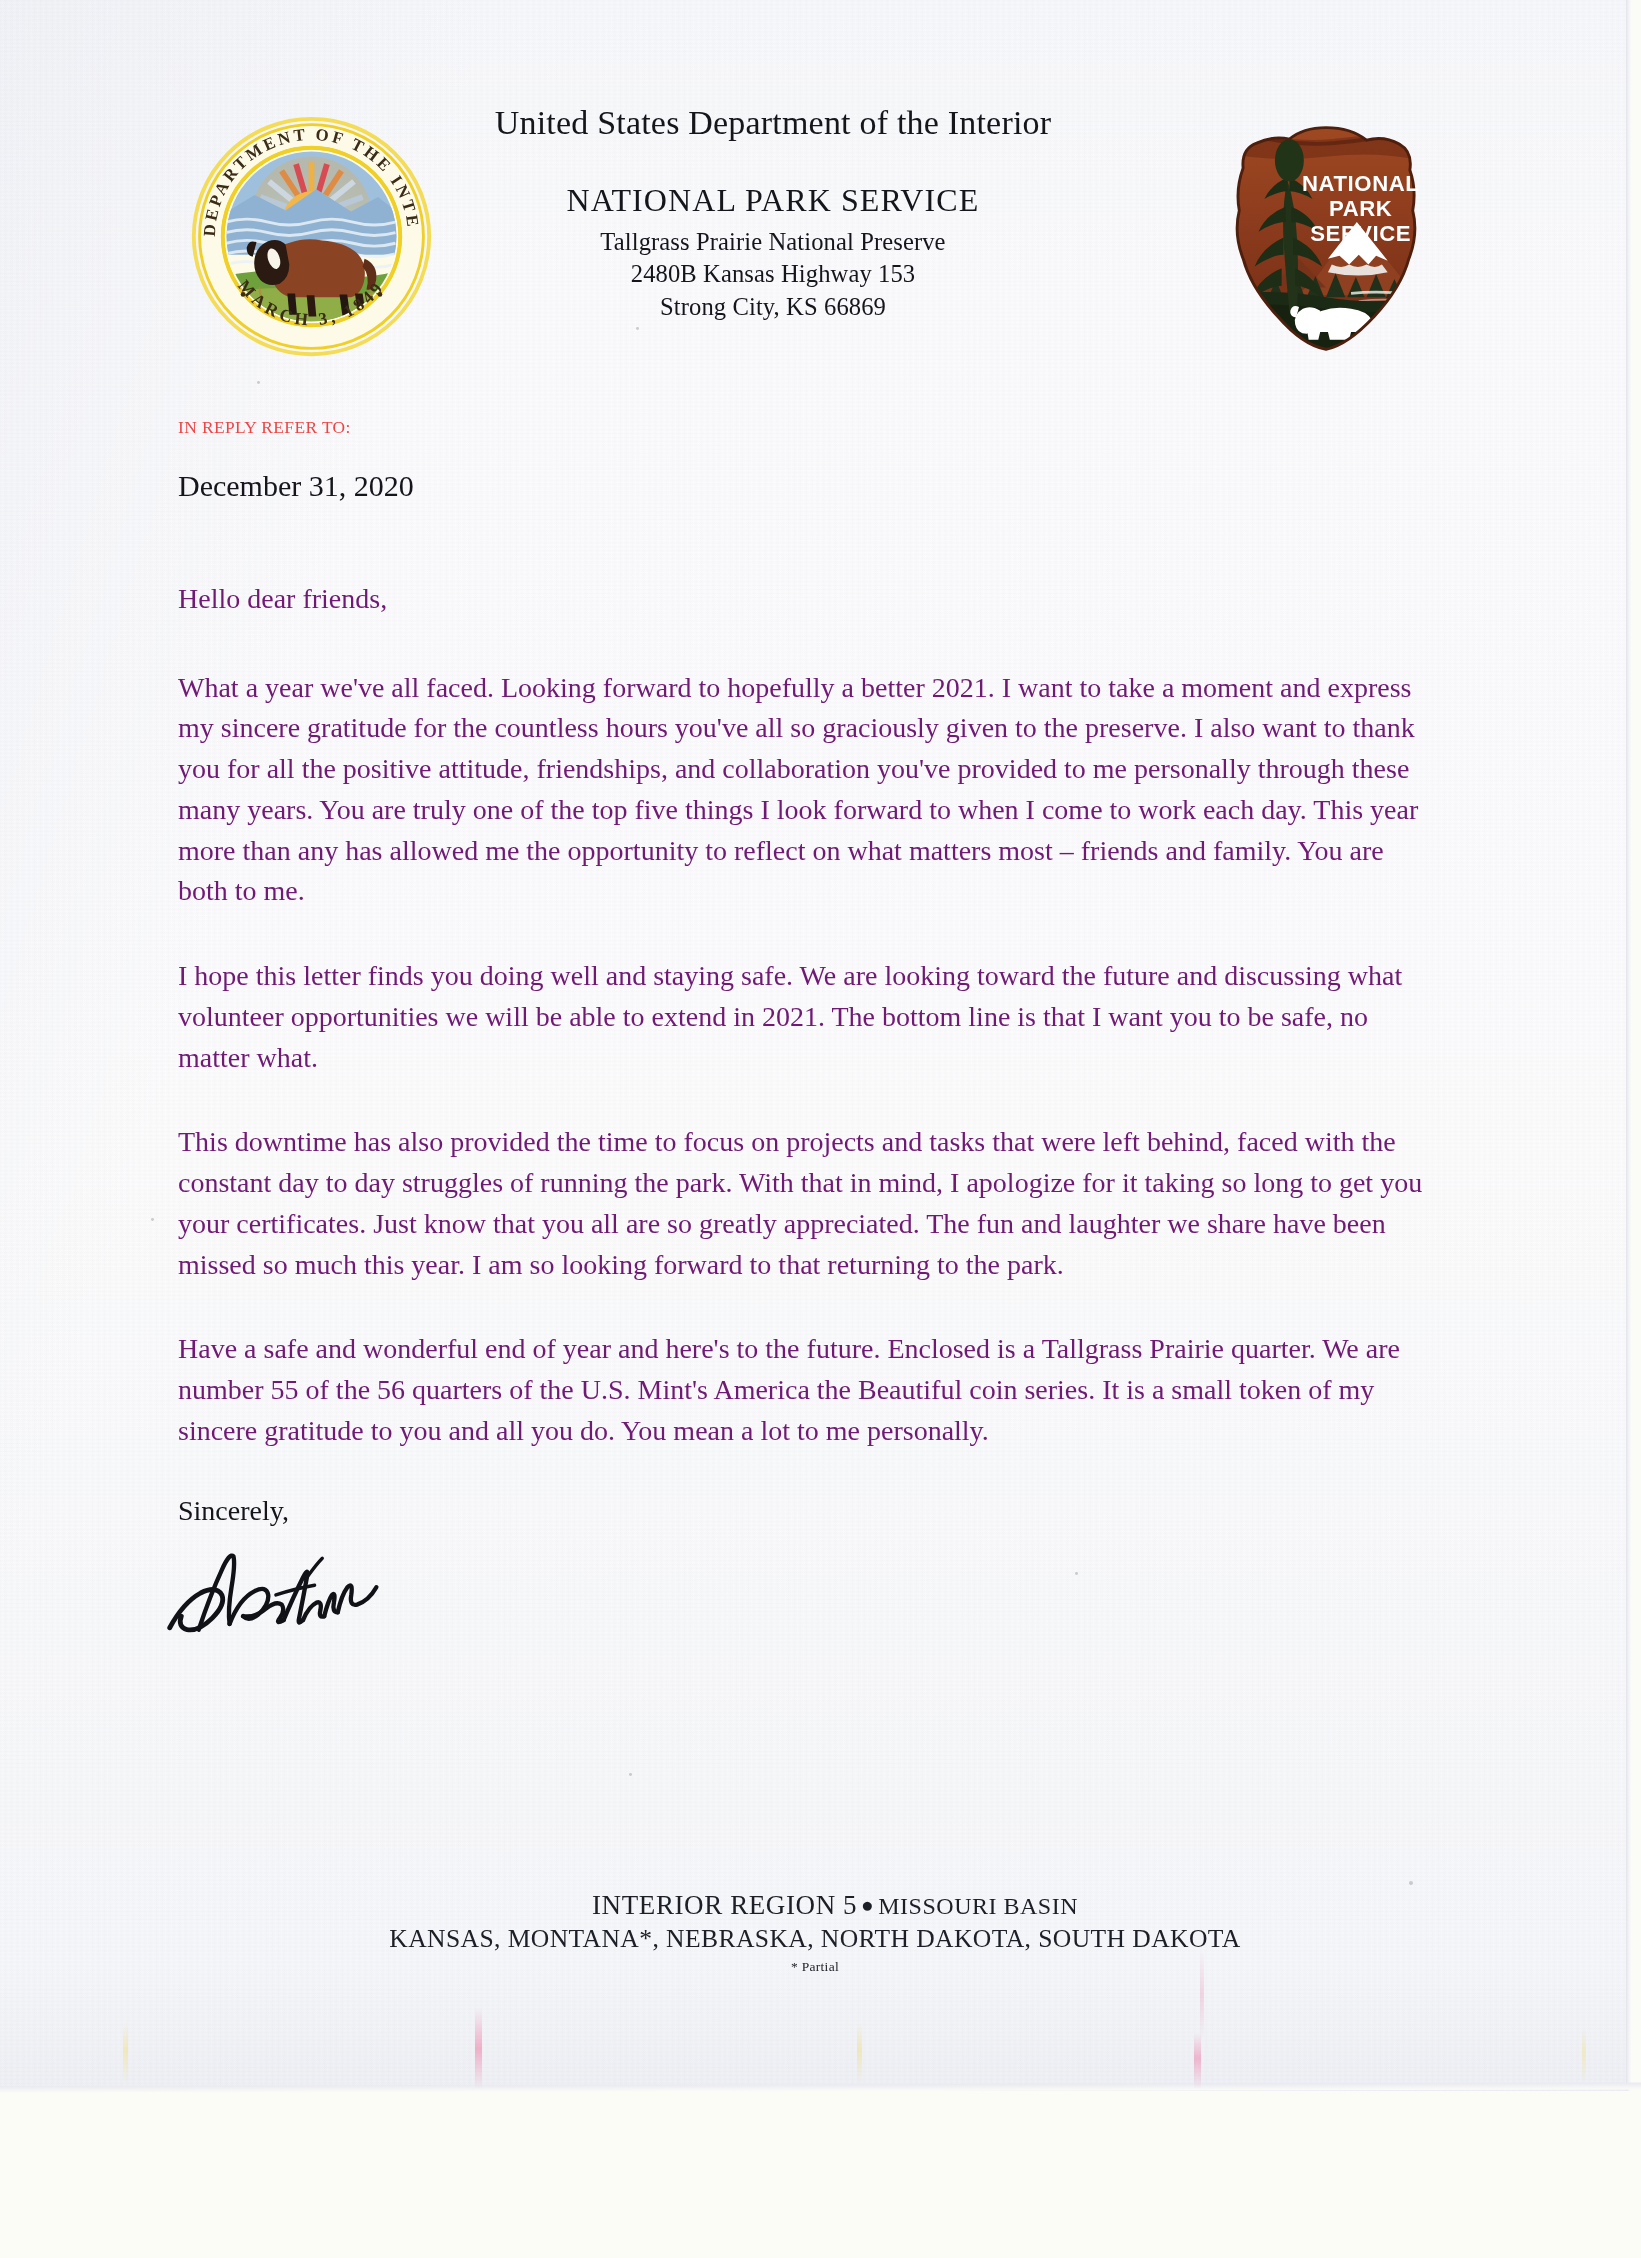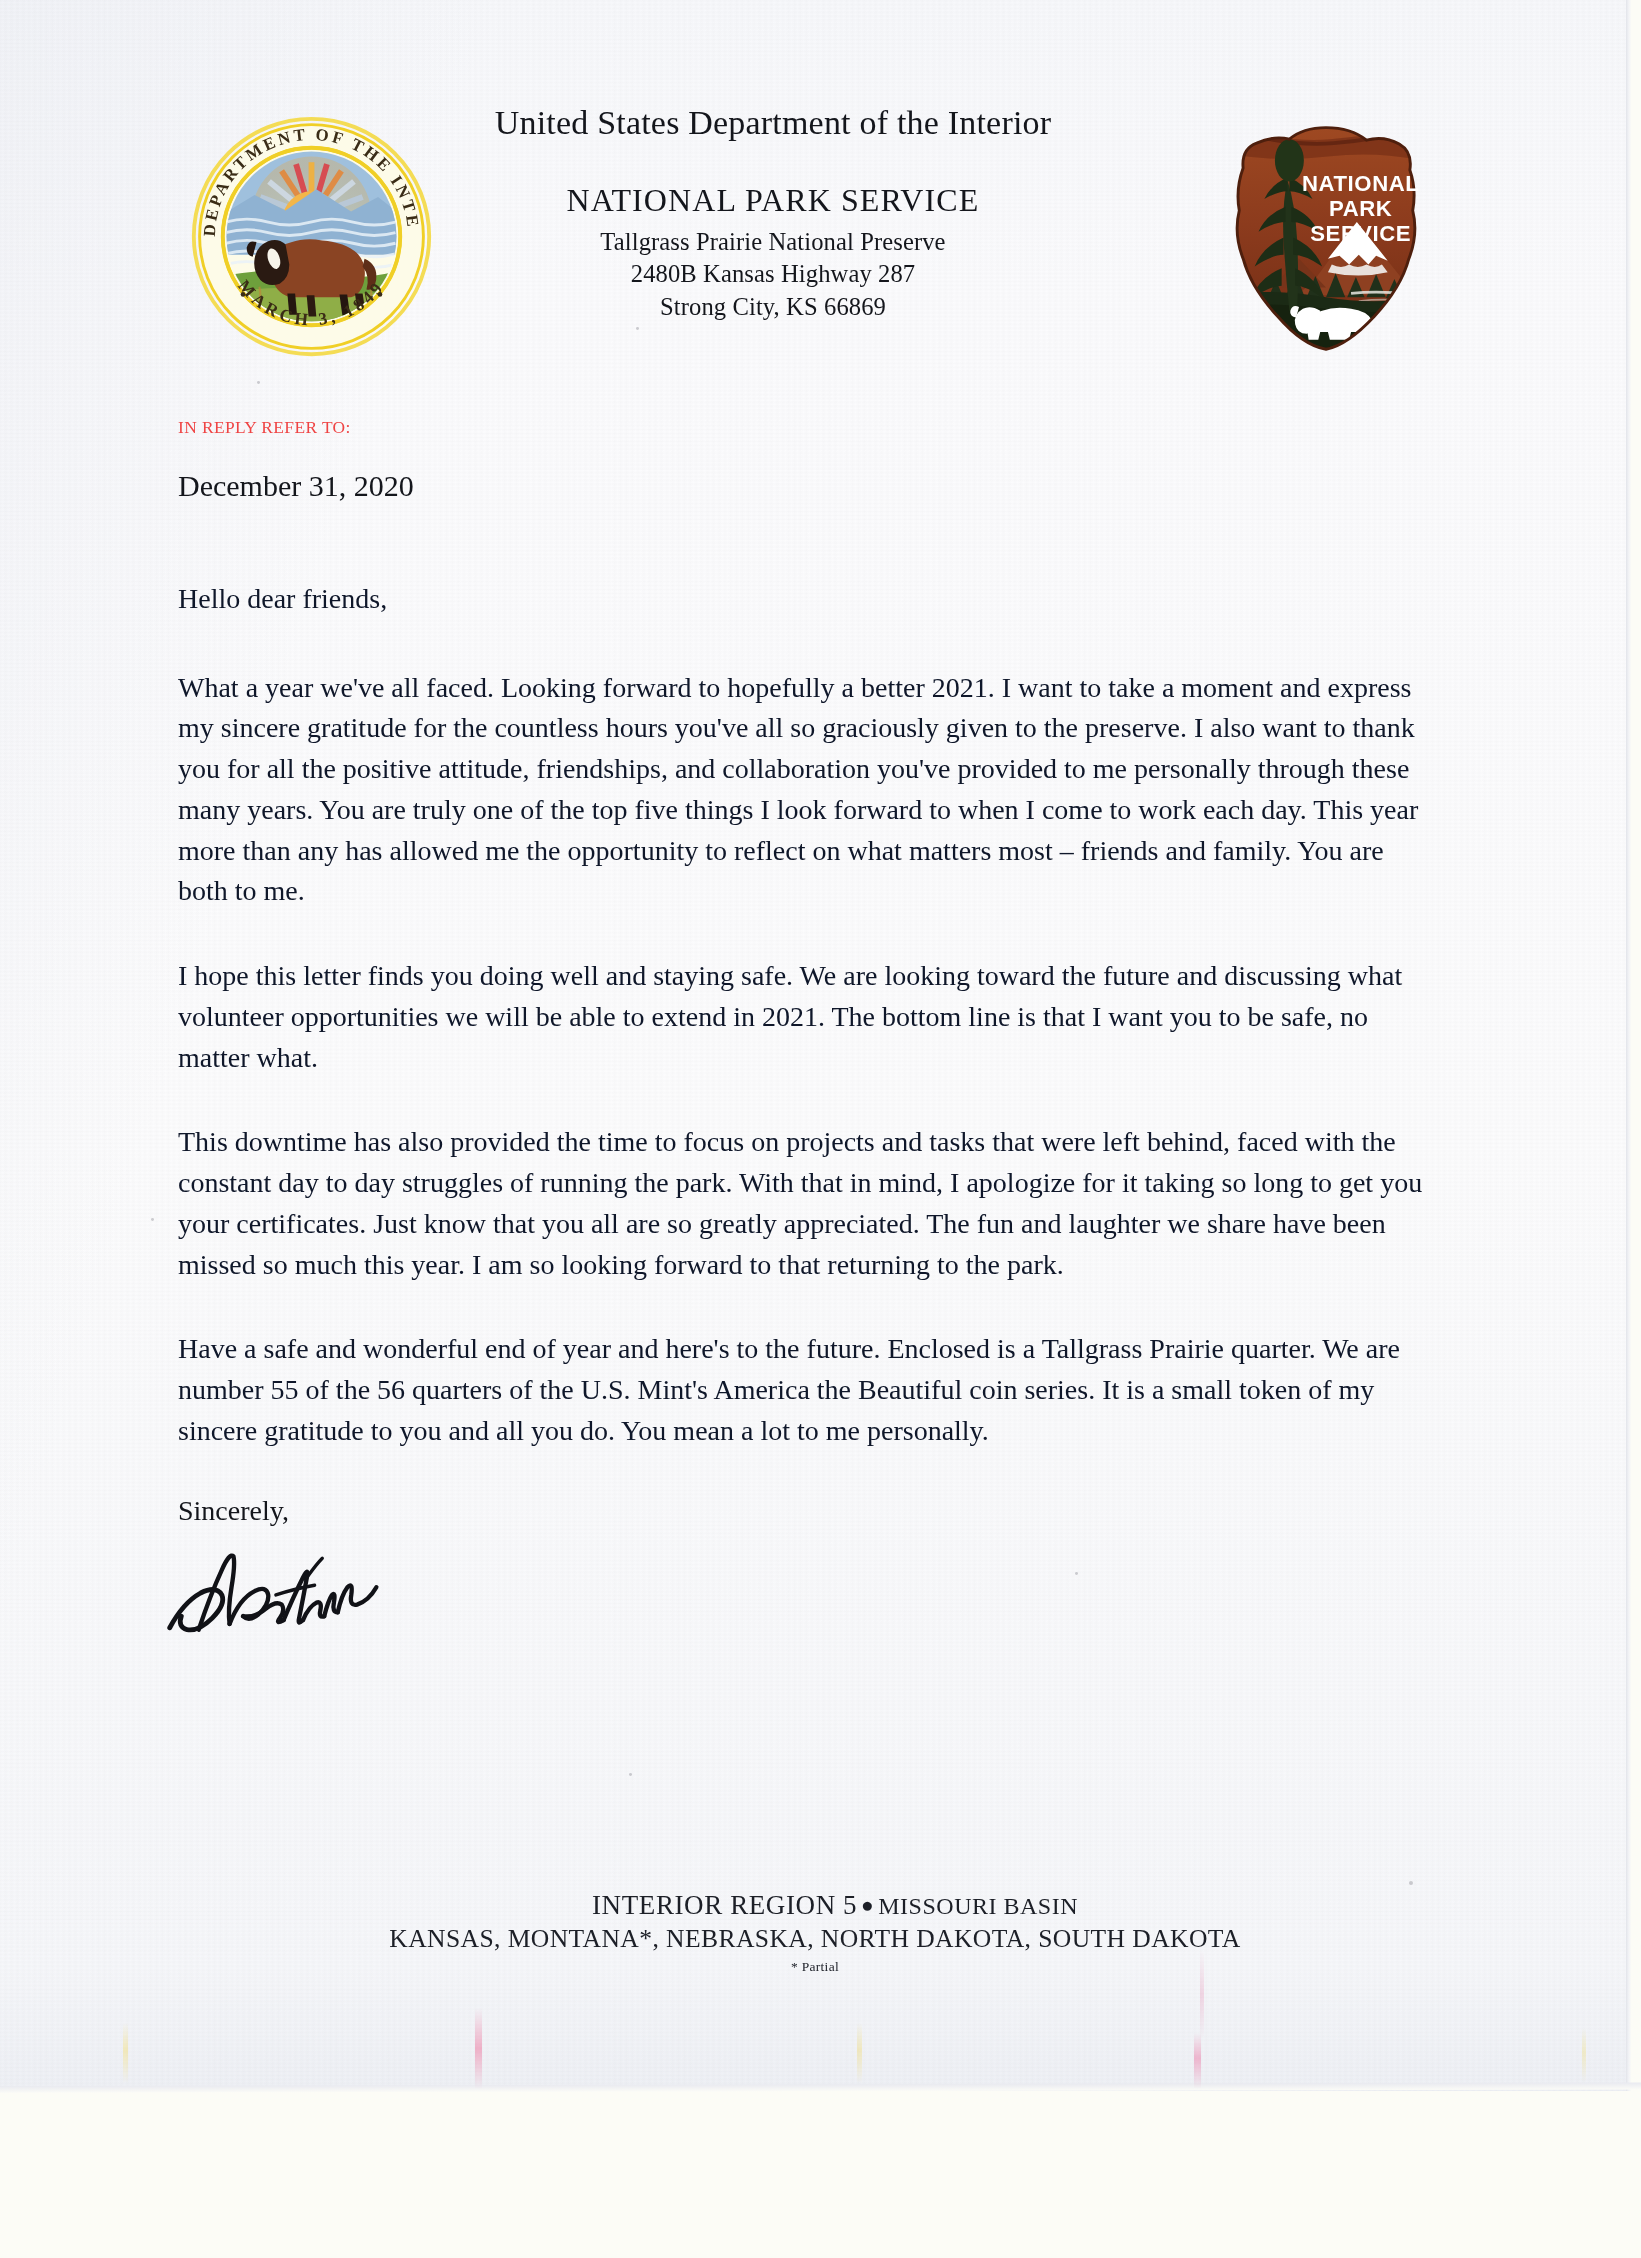--- a/index.html
+++ b/index.html
@@ -146,21 +146,21 @@
     font-size: 30px;
   }
 
   .letter-body {
     position: absolute;
     left: 178px;
     top: 579px;
     width: 1246px;
     font-size: 28px;
     line-height: 1.455;
-    color: #0f172a;
+    color: #701a75;
   }
   .letter-body p { margin: 0; }
   .salutation { margin-bottom: 48px !important; }
   .letter-body p.para { margin-bottom: 44px !important; }
   .letter-body p.para-tight { margin-bottom: 0 !important; }
 
   .closing {
     position: absolute;
     left: 178px;
     top: 1495px;
@@ -327,21 +327,21 @@
         </text>
         <circle cx="60" cy="187" r="2.4" fill="#3a2c16"></circle>
         <circle cx="202" cy="187" r="2.4" fill="#3a2c16"></circle>
       </svg>
     </div>
 
     <div class="agency-block">
       <div class="dept">United States Department of the Interior</div>
       <div class="nps">NATIONAL PARK SERVICE</div>
       <div class="addr">Tallgrass Prairie National Preserve</div>
-      <div class="addr">2480B Kansas Highway 287</div>
+      <div class="addr">2480B Kansas Highway 153</div>
       <div class="addr">Strong City, KS  66869</div>
     </div>
 
     <div class="nps-arrowhead">
       <svg viewBox="0 0 232 248" xmlns="http://www.w3.org/2000/svg">
         <defs>
           <clipPath id="ah-clip">
             <path d="M 30,52 Q 28,32 44,26 Q 62,18 78,22 Q 92,10 116,10 Q 142,10 158,23
                      Q 176,18 192,27 Q 206,35 203,54 Q 210,74 206,96 Q 212,120 202,146
                      Q 194,176 166,206 Q 138,236 116,240 Q 92,236 66,206

